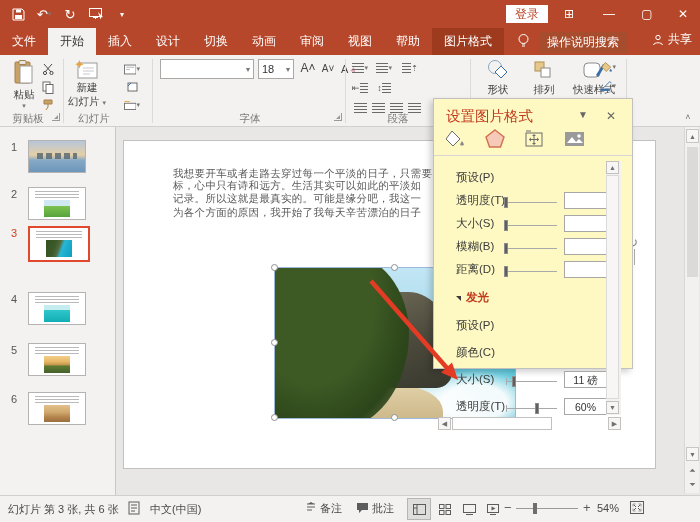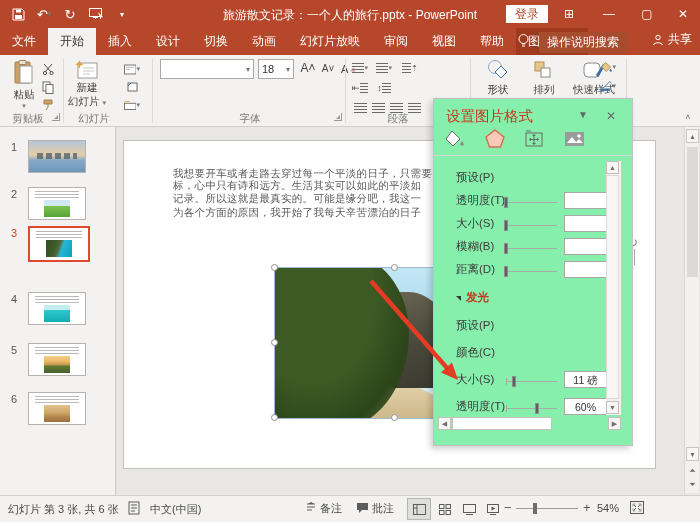--- a/index.html
+++ b/index.html
@@ -79,21 +79,21 @@
 
   
   .statusbar { position:absolute; left:0; top:495px; width:700px; height:27px; background:#f3f2f1; border-top:1px solid #d2d0ce; font-size:11px; color:#484848; }
   .sitem { position:absolute; top:6px; white-space:nowrap; }
   .viewbtn { position:absolute; top:3px; width:22px; height:20px; display:flex; align-items:center; justify-content:center; color:#5c5c5c; }
   .viewbtn.sel { background:#dededc; box-shadow:0 0 0 1px #b8b6b4; }
   .ztrack { position:absolute; top:12px; width:62px; height:1px; background:#9a9a9a; }
   .zthumb { position:absolute; top:7px; width:4px; height:11px; background:#6e6e6e; }
 
   
-  .pane { position:absolute; left:433px; top:98px; width:200px; height:348px; background:#86efac; border:1px solid #c3c1bf; box-shadow:-3px 3px 6px rgba(0,0,0,.18); z-index:50; }
+  .pane { position:absolute; left:433px; top:98px; width:200px; height:271px; background:#fef9c3; border:1px solid #c3c1bf; box-shadow:-3px 3px 6px rgba(0,0,0,.18); z-index:50; }
   .pane-title { position:absolute; left:12px; top:8px; font-size:14.5px; color:#c13c1e; }
   .pane-ctl { position:absolute; top:10px; color:#666; font-size:10px; }
   .pane-tabs { position:absolute; left:10px; top:30px; display:flex; gap:18px; }
   .pane-tabline { position:absolute; left:0; top:56px; width:198px; height:1px; background:#d8d6d4; }
   .prow { position:absolute; left:0; width:198px; height:20px; }
   .prow .plabel { position:absolute; left:22px; top:3px; font-size:11.5px; color:#3b3b3b; }
   .ptrack { position:absolute; left:72px; top:12px; width:51px; height:1px; background:#a9a9a9; }
   .ptick { position:absolute; left:72px; top:9px; width:1px; height:7px; background:#a9a9a9; }
   .pthumb { position:absolute; top:7px; width:4px; height:11px; background:#5f5f5f; border:1px solid #8c8c8c; }
   .pbox { position:absolute; left:130px; top:2px; width:43px; height:17px; background:#fff; border:1px solid #a9a7a5; font-size:10.5px; color:#333; text-align:center; line-height:16px; }
@@ -126,36 +126,34 @@
       <span class="qicon">↻</span>
       <span class="qicon">
         <svg class="icon" width="15" height="12" viewBox="0 0 15 12">
             <rect x="0.5" y="0.5" width="12" height="8" fill="none" stroke="#fff"></rect>
             <path d="M4 9.5h5M6.5 9v2" stroke="#fff"></path>
             <path d="M9 4l5 5-2 .5-.5 2z" fill="#fff"></path>
           </svg>
       </span>
       <span class="qicon" style="font-size:8px;">▾</span>
     </div>
-    <span class="title-text">旅游散文记录：一个人的旅行.pptx  -  PowerPoint</span>
     <div class="signin">登录</div>
     <div class="winbtn" style="left:552px;">⊞</div>
     <div class="winbtn" style="left:592px;">—</div>
     <div class="winbtn" style="left:630px;">▢</div>
     <div class="winbtn" style="left:666px;">✕</div>
   </div>
 
   <div class="tabrow">
       <div class="tab file">文件</div>
       <div class="tab active">开始</div>
       <div class="tab">插入</div>
       <div class="tab">设计</div>
       <div class="tab">切换</div>
       <div class="tab">动画</div>
-      <div class="tab">幻灯片放映</div>
       <div class="tab">审阅</div>
       <div class="tab">视图</div>
       <div class="tab">帮助</div>
       <div class="tab contextual">图片格式</div>
     </div>
   <span class="bulb">
     <svg class="icon" width="13" height="16" viewBox="0 0 13 16">
         <circle cx="6.5" cy="6" r="4.5" fill="none" stroke="#fff"></circle>
         <path d="M5 11h3M5 13h3" stroke="#fff"></path>
       </svg>

